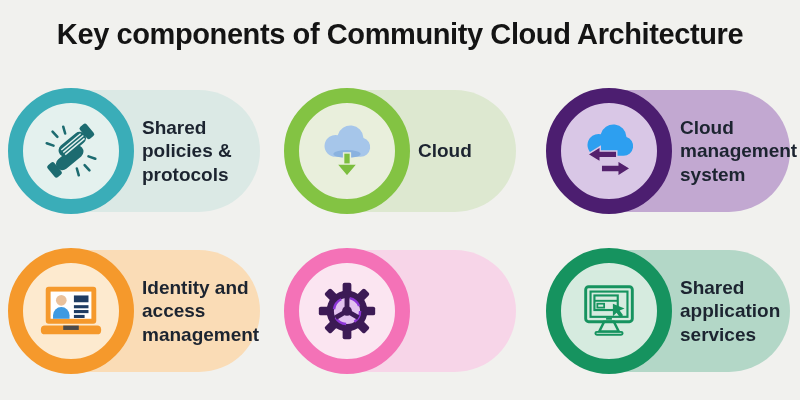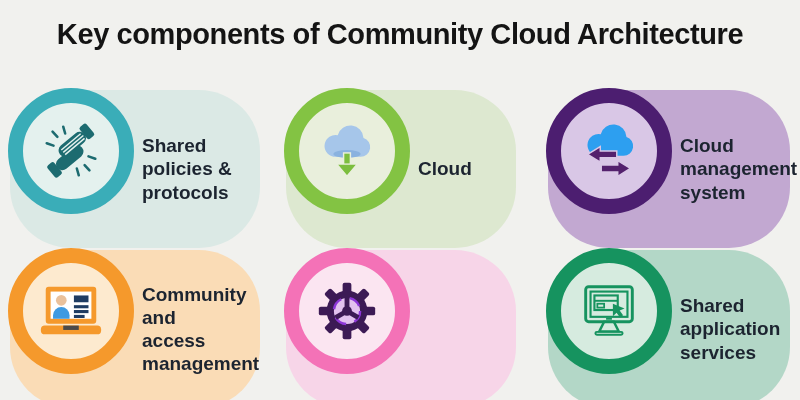--- a/index.html
+++ b/index.html
@@ -7,21 +7,21 @@
     width:800px;height:400px;position:relative;overflow:hidden;
     font-family:"Liberation Sans","DejaVu Sans",sans-serif;
     background:#f1f1ee;
   }
   .title{
     position:absolute;left:0;top:18px;width:800px;
     text-align:center;font-size:29px;font-weight:700;letter-spacing:-0.4px;
     color:var(--title,#141414);margin:0;
   }
   .card{
-    position:absolute;height:158px;border-radius:61px;background:var(--pill);
+    position:absolute;height:122px;border-radius:61px;background:var(--pill);
   }
   .r0{top:90px}.r1{top:250px}
   .c0{left:10px;width:250px}.c1{left:286px;width:230px}.c2{left:548px;width:242px}
   .badge{
     position:absolute;left:-2px;top:-2px;width:126px;height:126px;border-radius:50%;
     background:var(--inner);border:15px solid var(--ring);box-sizing:border-box;
     display:flex;align-items:center;justify-content:center;
   }
   .badge svg{width:68px;height:68px;display:block;}
   .label{
@@ -106,21 +106,21 @@
       <circle cx="25" cy="24" r="5.5" fill="var(--d)"></circle>
       <path d="M16.5 43 v-3.5 a8.5 8.5 0 0 1 17 0 V43 z" fill="var(--b)"></path>
       <rect x="38" y="19" width="15" height="7" fill="var(--c)"></rect>
       <rect x="38" y="29" width="15" height="3.2" fill="var(--c)"></rect>
       <rect x="38" y="34" width="15" height="3.2" fill="var(--c)"></rect>
       <rect x="38" y="39" width="11" height="3.2" fill="var(--c)"></rect>
       <rect x="4" y="50" width="62" height="9" rx="4" fill="var(--a)"></rect>
       <rect x="27" y="50" width="16" height="4.5" fill="#4a4a4a"></rect>
     </svg>
   </div>
-  <div class="label">Community and
+  <div class="label">Identity and
 access
 management</div>
 </div>
 
 <div class="card r1 c1" style="--pill: #f7d5e8; --ring: #f472b7; --inner: #fbe5f1; --a: #3c1a55; --b: #8d36d8; --c: #e2c2ef; --d: #3c1a55;">
   <div class="badge">
     <svg viewBox="0 0 70 70">
       <g fill="var(--a)">
         <circle cx="35" cy="35" r="21"></circle>
         <rect x="30.5" y="6" width="9" height="12" rx="2"></rect>

